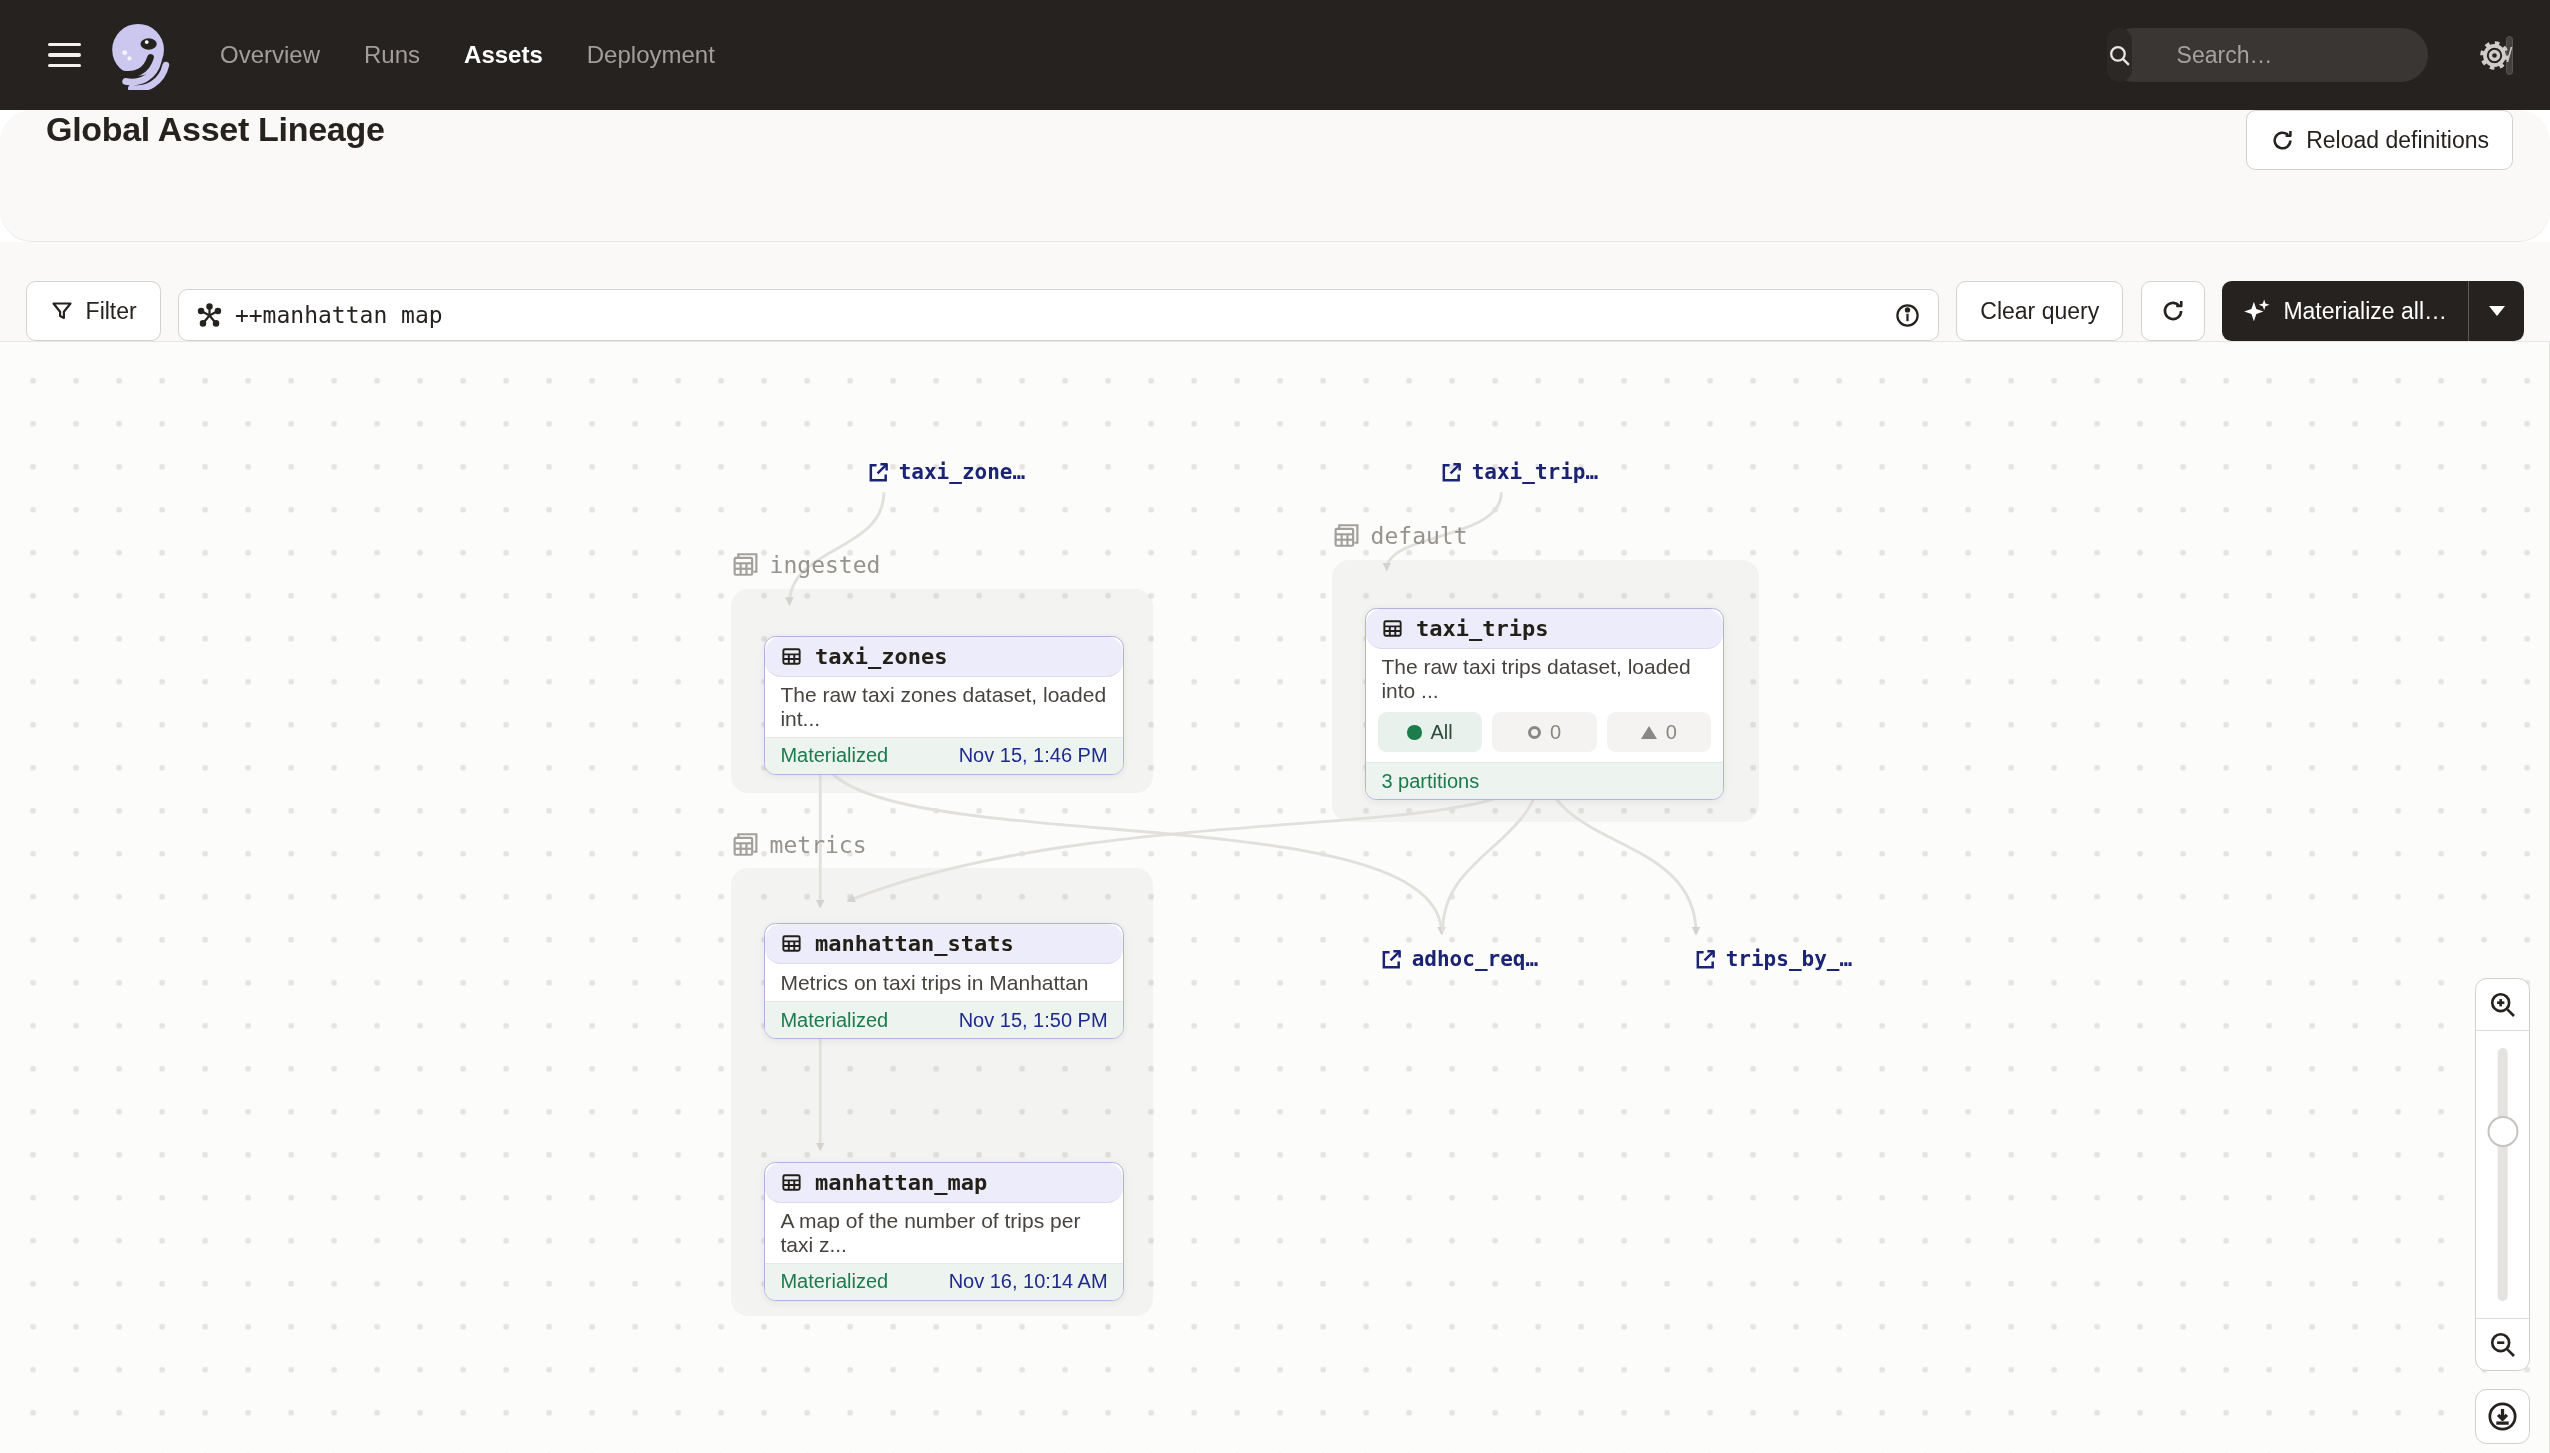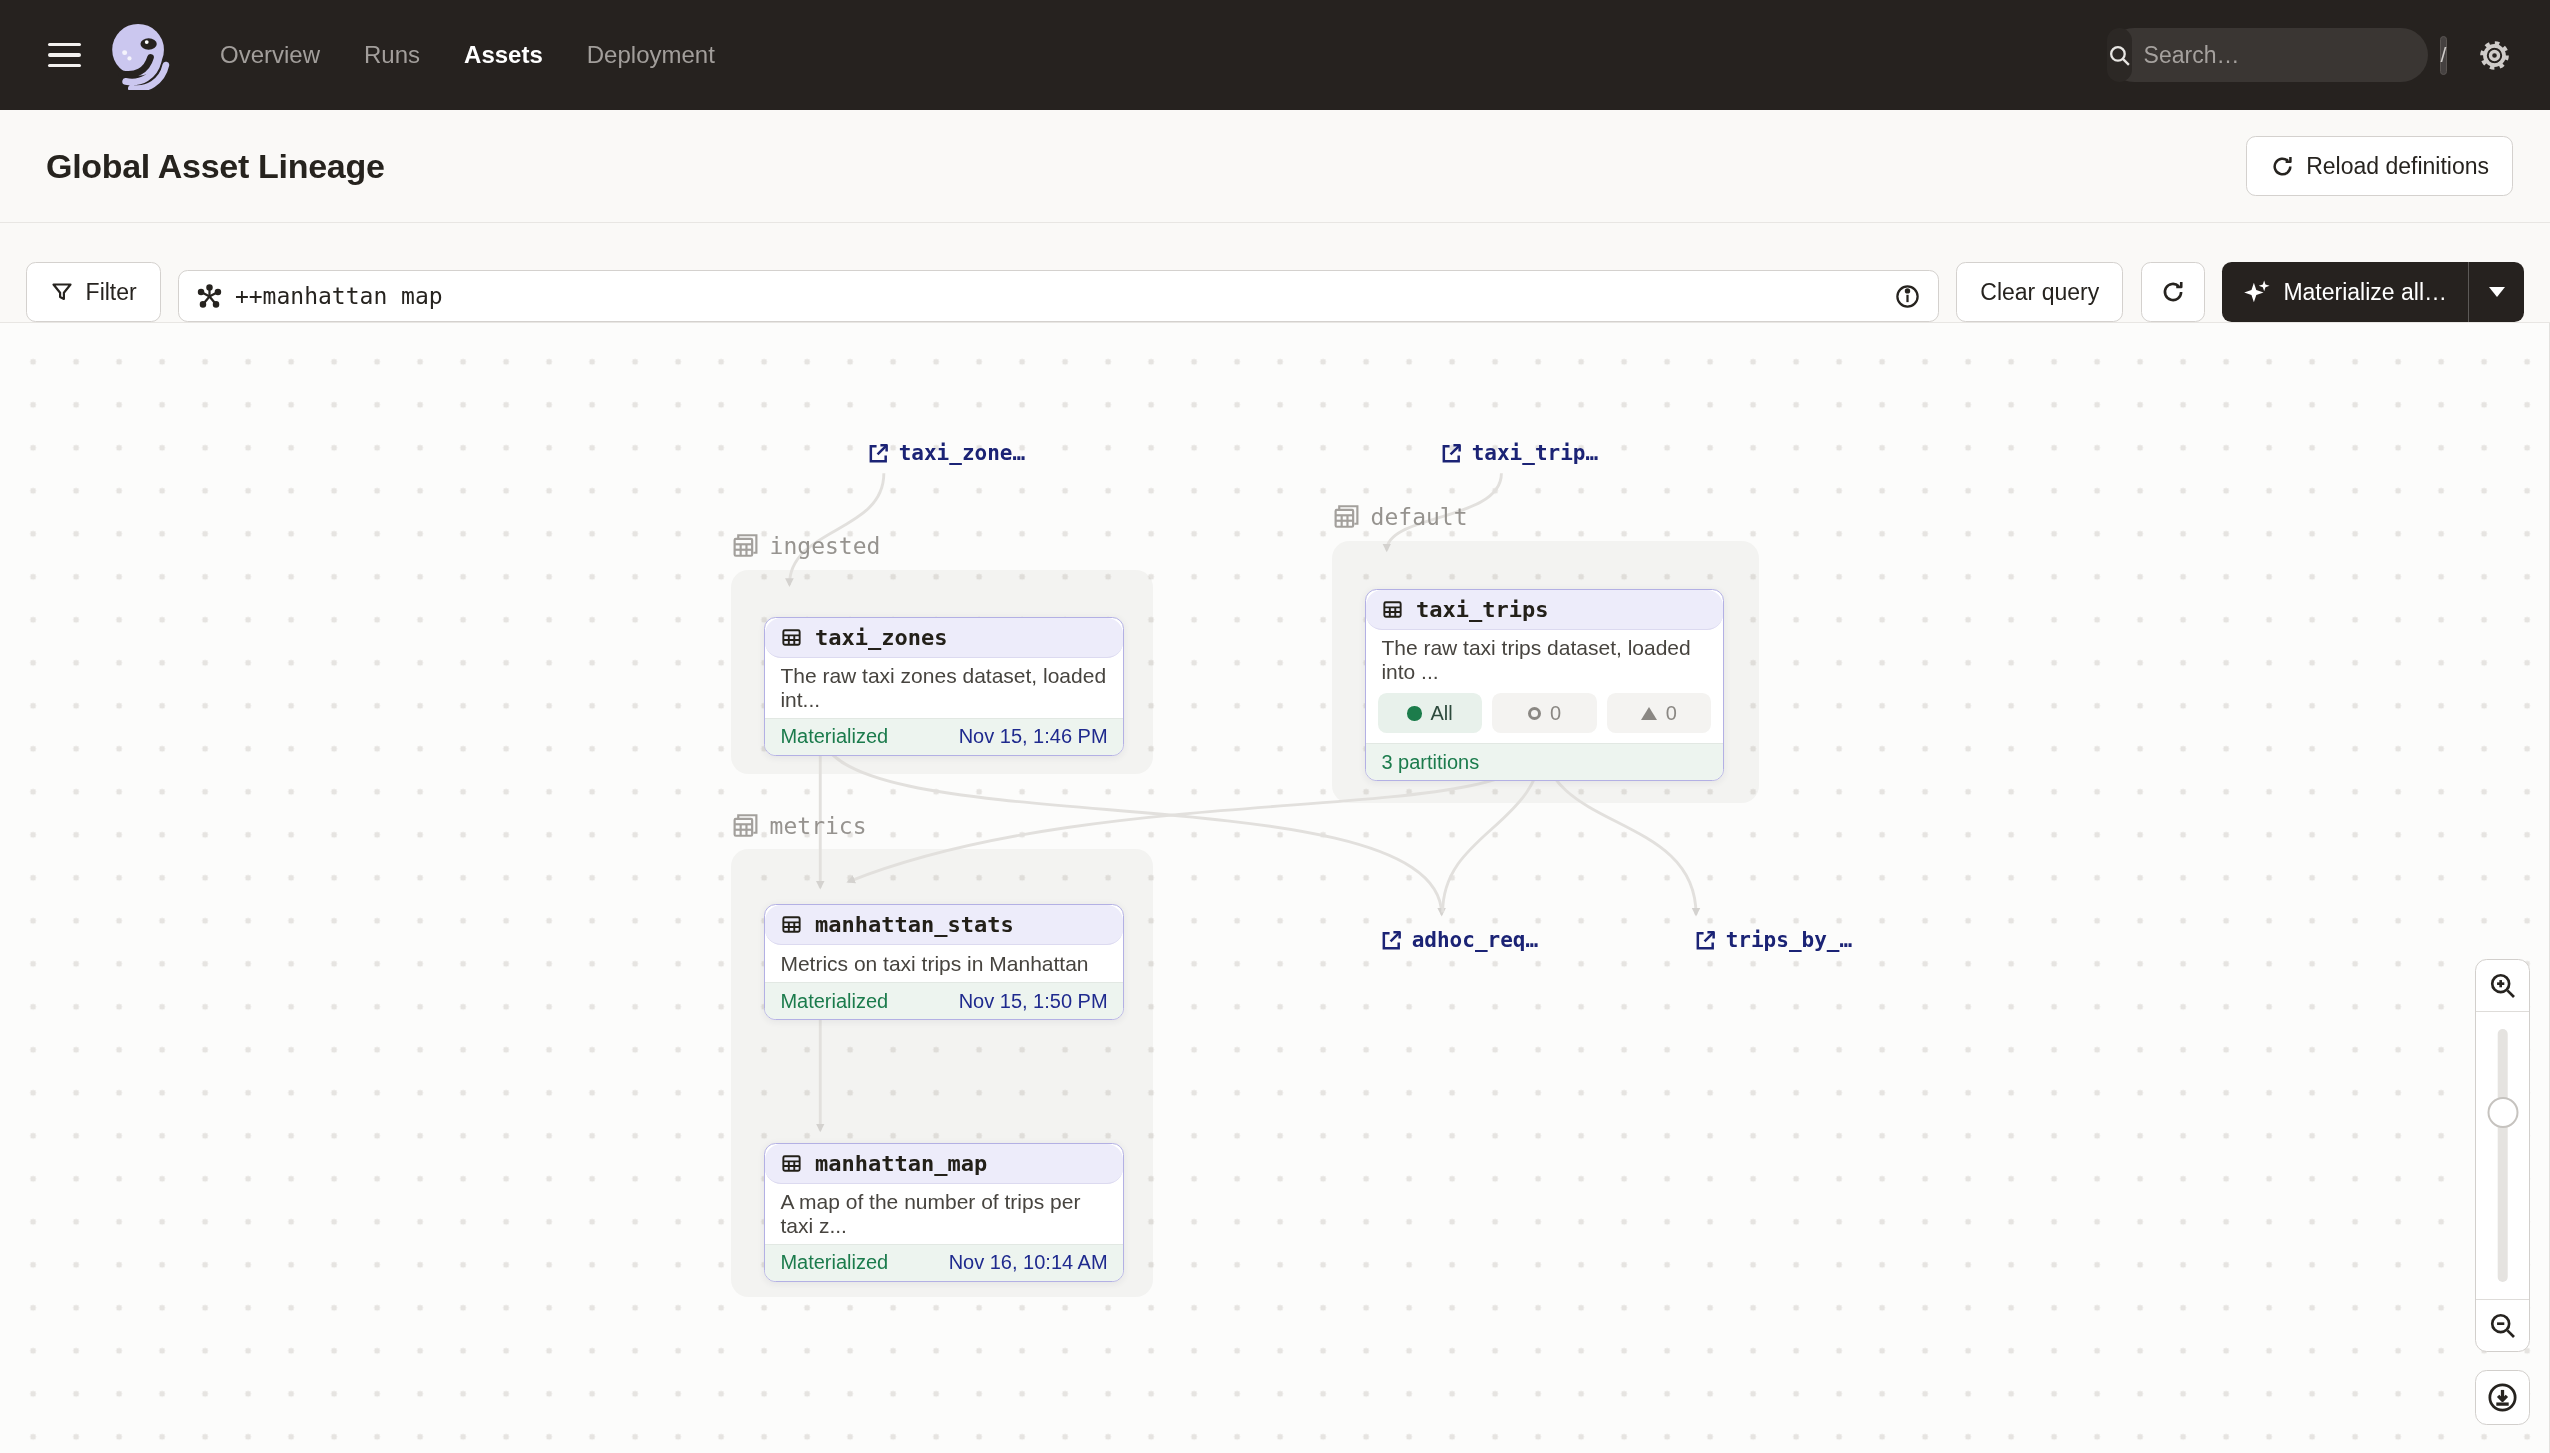--- a/index.html
+++ b/index.html
@@ -10,34 +10,34 @@
   .topnav { height:110px; background:#26221F; display:flex; align-items:center; }
   .hamburger { width:33px; height:25px; margin-left:48px; display:flex; flex-direction:column;
                justify-content:space-between; cursor:pointer; }
   .hamburger span { display:block; height:3.9px; background:#F4F2F0; border-radius:1.9px; }
   .logo { width:64px; height:69px; margin-left:27px; }
   .navlinks { display:flex; gap:44px; margin-left:48px; }
   .navlink { font-size:24px; color:#A29E9B; cursor:pointer; }
   .navlink.active { color:#FFFFFF; font-weight:700; }
   .nav-spacer { flex:1; }
   .searchbox { width:321px; height:54px; background:#3A3633; border-radius:27px;
-               display:flex; align-items:center; margin-right:48px; }
+               display:flex; align-items:center; margin-right:48px;gap:33px; }
   .search-iconwrap { width:54px; height:54px; border-radius:27px; background:#2C2825;
                      display:flex; align-items:center; justify-content:center; }
   .searchbox input { flex:1; background:transparent; border:none; outline:none;
                      font-size:23px; color:#E8E6E3; padding-left:11.6px; }
   .searchbox input::placeholder { color:#A5A19E; }
   .slash-badge { width:35px; height:39px; margin-right:11.6px; background:#454140; border:1px solid #5A5552;
                  border-radius:7.7px; color:#CFCCC9; font-size:21px; display:flex;
                  align-items:center; justify-content:center; }
   .gear { margin-right:37px; cursor:pointer; display:flex; }
 
   
-  .header-band { height:113px; background:#FAF9F7; display:flex; align-items:center;
-                 border-bottom:1px solid #E8E6E3; }
+  .header-band { height:132px; background:#FAF9F7; display:flex; 
+                 border-bottom:1px solid #E8E6E3;border-radius:32px; }
   .page-title { margin-left:46px; font-size:34px; font-weight:700; color:#26231E; letter-spacing:-0.3px; }
   .header-spacer { flex:1; }
   .btn { background:#fff; border:1px solid #D4D1CE; border-radius:9.6px; height:60px;
          display:inline-flex; align-items:center; gap:11.6px; padding:0 23px;
          font-size:23px; color:#26231F; cursor:pointer; }
   .reload-btn { margin-right:37px; }
 
   
   .toolbar { height:100px; background:#FAF9F7; border-bottom:1px solid #E8E6E3;
              display:flex; align-items:flex-end; padding:0 26px; gap:17.3px; }

